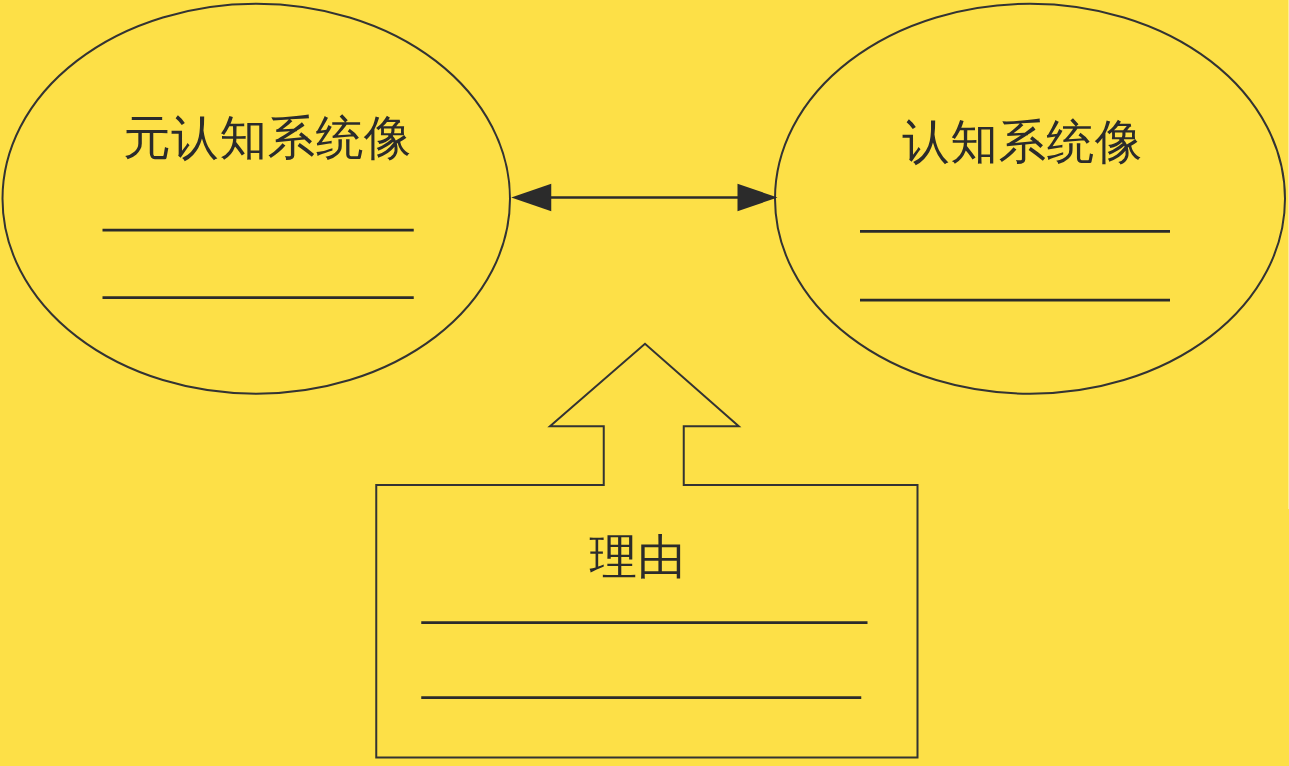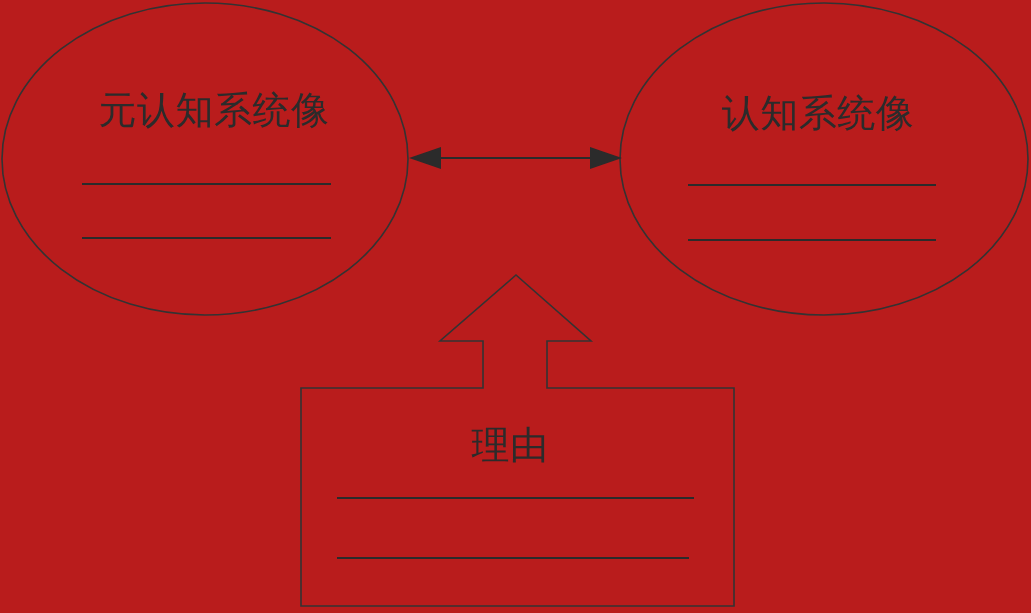--- a/index.html
+++ b/index.html
@@ -4,21 +4,21 @@
 <style>
   html, body {
     margin: 0;
     padding: 0;
     background: #ffffff;
   }
   .canvas {
     position: relative;
     width: 1031px;
     height: 613px;
-    background: #b91c1c;
+    background: #fde047;
     font-family: Liberation Sans, sans-serif;
   }
   svg { display: block; }
   .shape {
     fill: none;
     stroke: #333333;
     stroke-width: 1.6;
   }
   .blank-line {
     stroke: #2b2b2b;

